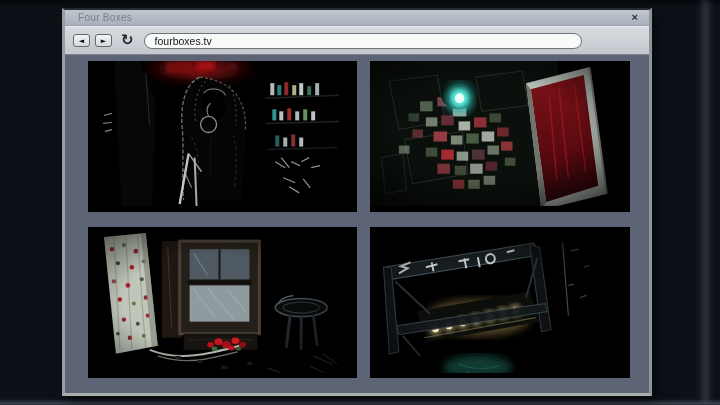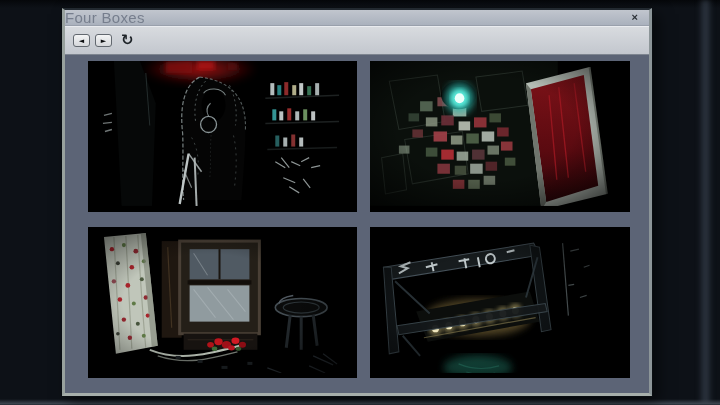--- a/index.html
+++ b/index.html
@@ -33,21 +33,21 @@
     background:#5c6476;
     display:flex;flex-direction:column;
   }
   .titlebar{
     height:15px;flex:0 0 15px;
     background:linear-gradient(180deg,#c1c6ce 0%,#aab1bd 100%);
     display:flex;align-items:center;
     border-bottom:1px solid #99a0ac;
   }
   .window-title{
-    font-size:15px;color:#767e8d;letter-spacing:.3px;
+    font-size:10px;color:#767e8d;padding-left:13px;letter-spacing:.3px;
     filter:blur(.6px);user-select:none;
   }
   .close-btn{
     margin-left:auto;margin-right:11px;
     font-size:11px;line-height:11px;font-weight:bold;color:#2b3036;cursor:default;
   }
   .toolbar{
     height:27px;flex:0 0 27px;
     background:linear-gradient(180deg,#d9dcе0 0%,#d6d9dd 10%,#c3c7ce 100%);
     background:linear-gradient(180deg,#d8dbdf 0%,#c3c7ce 100%);
@@ -99,20 +99,21 @@
   </div>
 
   <div class="toolbar">
     <button class="nav-btn">
         <span>◄</span>
       </button>
     <button class="nav-btn">
         <span>►</span>
       </button>
     <span class="refresh">↻</span>
+    <input class="addressbar" readonly="" value="fourboxes.tv" style="">
   </div>
 
   <div class="page">
 
     <div class="panel" aria-label="video-feed-hooded-figure-in-cluttered-room">
       <svg viewBox="0 0 270 150" preserveAspectRatio="none">
         <defs>
           <radialGradient id="p1red" cx=".5" cy=".5" r=".5">
             <stop offset="0" stop-color="#a81414"></stop>
               <stop offset="1" stop-color="#a81414" stop-opacity="0"></stop>

